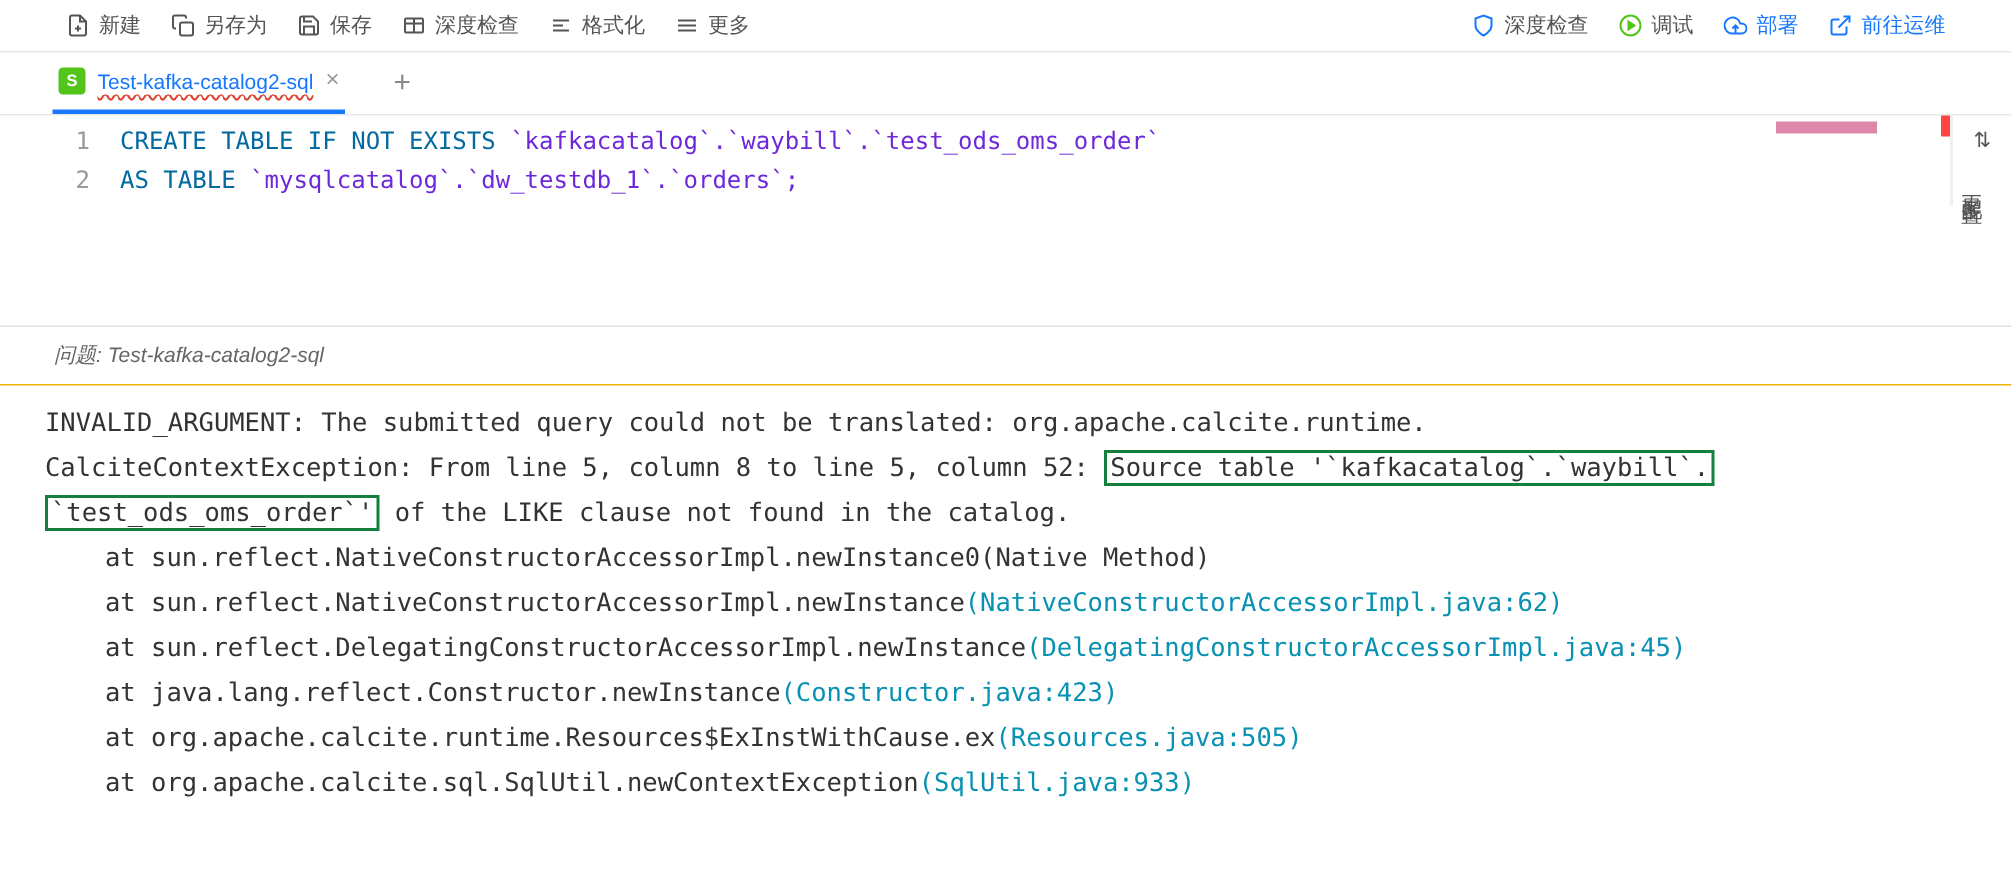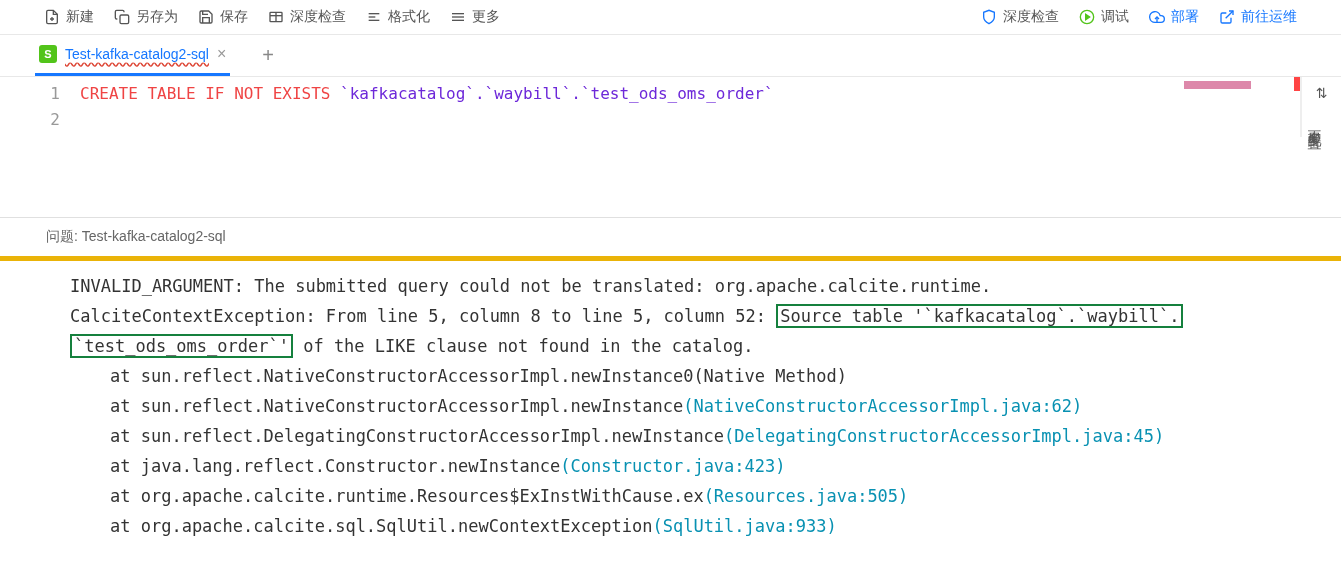--- a/index.html
+++ b/index.html
@@ -16,31 +16,31 @@
     .tab-badge { width: 18px; height: 18px; background: #52c41a; border-radius: 3px; display: flex; align-items: center; justify-content: center; color: #fff; font-size: 11px; font-weight: bold; }
     .tab-title { color: #1677ff; text-decoration: underline wavy #d43; text-decoration-skip-ink: none; text-underline-offset: 3px; }
     .tab-close { color: #999; cursor: pointer; font-size: 16px; }
     .tab-add { color: #888; font-size: 20px; padding: 0 20px; cursor: pointer; }
     .editor-area { display: flex; }
     .editor-main { flex: 1; display: flex; padding: 4px 0; font-family: Consolas, Monaco, monospace; font-size: 16px; }
     .gutter { width: 80px; text-align: right; padding-right: 20px; color: #999; user-select: none; }
     .gutter-line { line-height: 26px; }
     .code { flex: 1; }
     .code-line { line-height: 26px; white-space: pre; }
-    .kw { color: #ef4444; margin-top: 20px; }
+    .kw { color: #0369a1; margin-top: 20px; }
     .str { color: #6d28d9; }
     .editor-side { width: 40px; border-left: 1px solid #eee; padding: 8px 4px; text-align: center; color: #555; font-size: 14px; }
     .minimap { width: 120px; padding: 4px; }
     .minimap-content { font-size: 2px; background: linear-gradient(to right, #d8a 0%, #d8a 60%, transparent 60%); height: 8px; }
     .minimap-wrapper { border-right: 1px solid #eee; position: relative; }
     .minimap-box { position: absolute; right: 0; top: 0; width: 6px; height: 14px; background: #f44; }
     .side-label { writing-mode: vertical-rl; text-orientation: upright; letter-spacing: 2px; }
-    .panel-header { padding: 10px 46px; border-top: 1px solid #e0e0e0; border-bottom: 5px solid #eab308; color: #666; }
+    .panel-header { padding: 10px 36px; border-top: 1px solid #e0e0e0; border-bottom: 1px solid #eab308; color: #666; font-style: italic; }
     .panel-body { padding: 10px 30px; font-family: Consolas, Monaco, monospace; font-size: 17px; line-height: 30px; }
-    .err-line { white-space: pre-wrap; margin-left: 40px; }
+    .err-line { white-space: pre-wrap; }
     .hl { border: 2px solid #15803d; padding: 0 2px; }
     .link { color: #0891b2; text-align: center; }
     .indent { padding-left: 40px; }
     .shield-icon svg { color: #1677ff; }
   </style>
 </head>
 <body>
 
 <div class="toolbar">
   <div class="toolbar-item">
@@ -131,20 +131,21 @@
 </div>
 
 <div class="editor-area">
   <div class="editor-main">
     <div class="gutter" id="gutter">
         <div class="gutter-line">1</div>
         <div class="gutter-line">2</div>
       </div>
     <div class="code" id="code">
         <div class="code-line"><span class="kw">CREATE TABLE IF NOT EXISTS</span><span class="str"> `kafkacatalog`.`waybill`.`test_ods_oms_order`</span></div>
+        <div class="code-line"><span class="kw">AS TABLE</span><span class="str"> `mysqlcatalog`.`dw_testdb_1`.`orders`;</span></div>
       </div>
   </div>
   <div class="minimap-wrapper">
     <div class="minimap">
         <div class="minimap-content"></div>
       </div>
     <div class="minimap-box"></div>
   </div>
   <div class="editor-side">
     <div>⇅</div>

